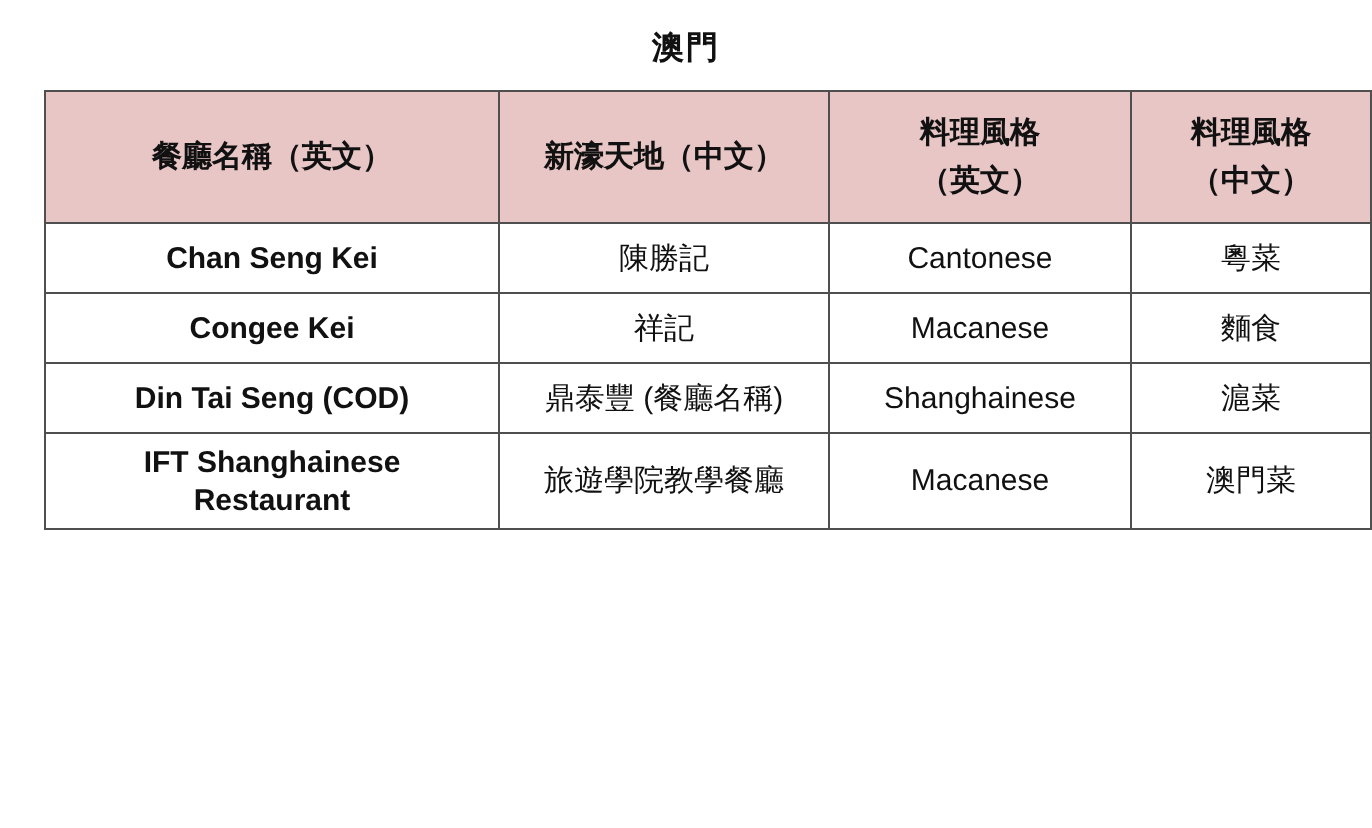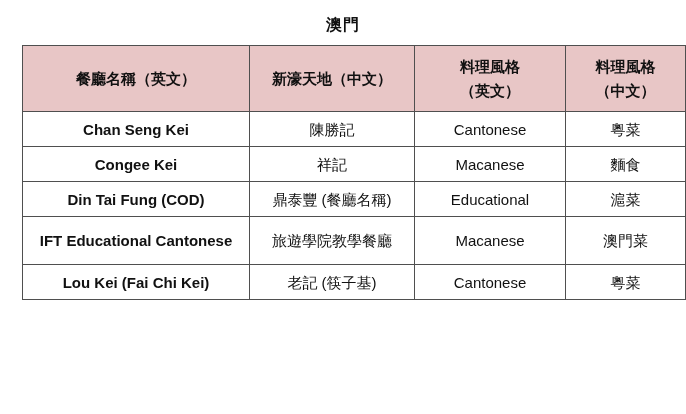--- a/index.html
+++ b/index.html
@@ -97,33 +97,27 @@
         <td>Cantonese</td>
         <td>粵菜</td>
       </tr>
       <tr class="r-short">
         <td class="col-en">Congee Kei</td>
         <td>祥記</td>
         <td>Macanese</td>
         <td>麵食</td>
       </tr>
       <tr class="r-short">
-        <td class="col-en">Din Tai Fung (COD)</td>
+        <td class="col-en">Din Tai Seng (COD)</td>
         <td>鼎泰豐 (餐廳名稱)</td>
-        <td>Educational</td>
+        <td>Shanghainese</td>
         <td>滬菜</td>
       </tr>
       <tr class="r-ift">
-        <td class="col-en">IFT Educational Cantonese</td>
+        <td class="col-en">IFT Shanghainese Restaurant</td>
         <td>旅遊學院教學餐廳</td>
         <td>Macanese</td>
         <td>澳門菜</td>
-      </tr>
-      <tr class="r-short">
-        <td class="col-en">Lou Kei (Fai Chi Kei)</td>
-        <td>老記 (筷子基)</td>
-        <td>Cantonese</td>
-        <td>粵菜</td>
       </tr>
     </tbody>
   </table>
 
 </div>
 
 </body></html>

